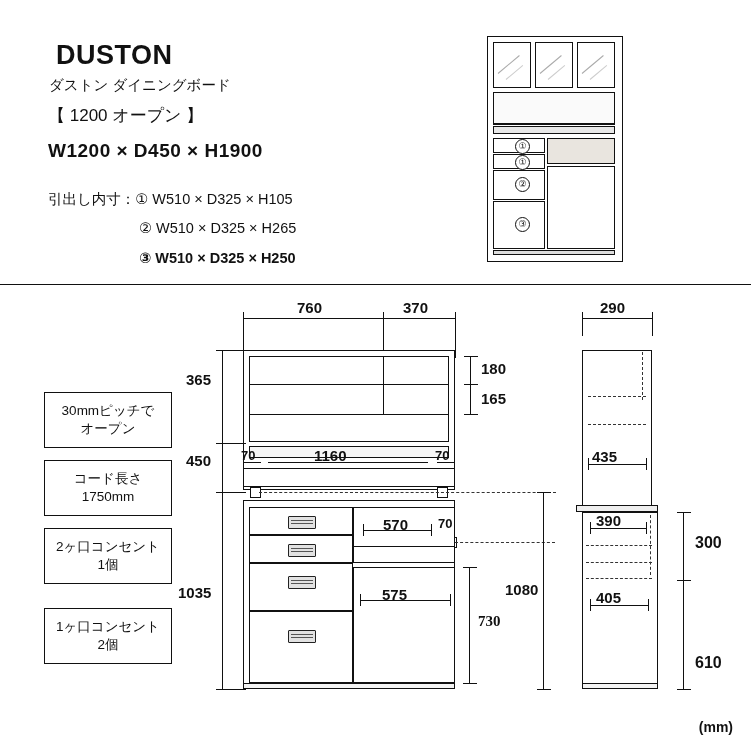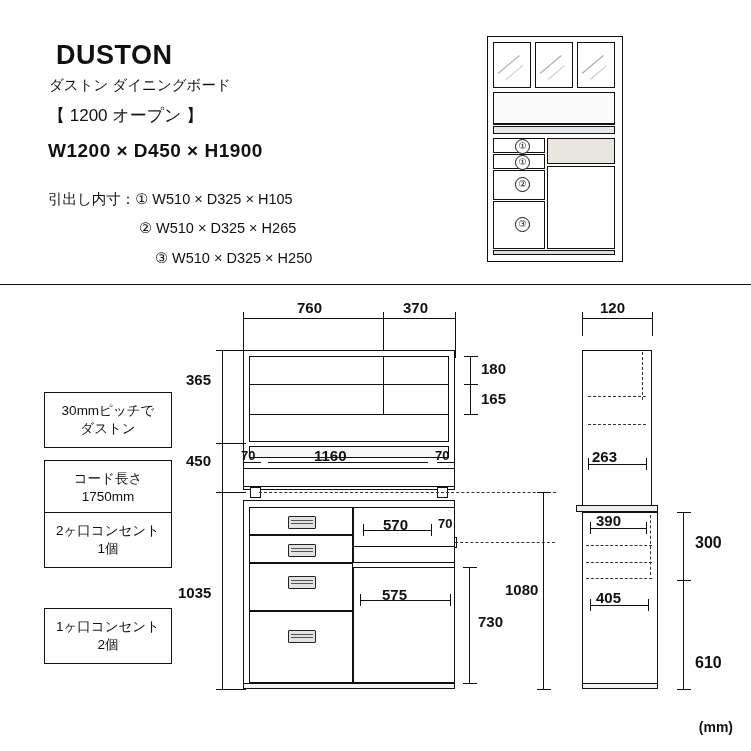--- a/index.html
+++ b/index.html
@@ -41,21 +41,21 @@
     font-size:13.5px;
     line-height:1.35;
     display:flex;
     flex-direction:column;
     align-items:center;
     justify-content:center;
     box-sizing:border-box;
   }
   #fbox0{left:44px;top:392px;width:128px;height:56px;}
   #fbox1{left:44px;top:460px;width:128px;height:56px;}
-  #fbox2{left:44px;top:512px;width:128px;height:56px;}
+  #fbox2{left:44px;top:528px;width:128px;height:56px;}
   #fbox3{left:44px;top:608px;width:128px;height:56px;}
 
   
   .mt{font-size:15px;font-weight:bold;color:#111;white-space:nowrap;}
   .mt.sm{font-size:13px;}
   .mt.big{font-size:16px;}
 
   
   .hl{height:1px;background:#111;}
   .vl{width:1px;background:#111;}
@@ -89,21 +89,21 @@
 
 <div class="abs" id="title">DUSTON</div>
 <div class="abs" id="subtitle">ダストン ダイニングボード</div>
 <div class="abs" id="variant">【 1200 オープン 】</div>
 <div class="abs" id="dimline">W1200 × D450 × H1900</div>
 
 <div class="abs" style="left:48px;top:190px;font-size:14.5px;">
   <span>引出し内寸：</span><span>① W510 × D325 × H105</span>
 </div>
 <div class="abs" style="left:139px;top:220px;font-size:14.5px;">② W510 × D325 × H265</div>
-<div class="abs" style="left:155px;top:250px;font-size:14.5px;">③ W510 × D325 × H250</div>
+<div class="abs" style="left:139px;top:250px;font-size:14.5px;font-weight:bold;">③ W510 × D325 × H250</div>
 
 <div class="abs" id="thumb">
 
   <div class="abs box" style="left:0;top:0;width:136px;height:226px;border:1px solid #111;"></div>
 
   <div class="abs box" style="left:6px;top:6px;width:38px;height:46px;">
     <div class="abs" style="left:4px;top:30px;width:28px;height:1px;background:#aaa;transform:rotate(-40deg);transform-origin:left;"></div>
     <div class="abs" style="left:12px;top:36px;width:22px;height:1px;background:#ccc;transform:rotate(-40deg);transform-origin:left;"></div>
   </div>
   <div class="abs box" style="left:48px;top:6px;width:38px;height:46px;">
@@ -133,21 +133,21 @@
   <div class="abs circnum" style="left:28px;top:103px;">①</div>
   <div class="abs circnum" style="left:28px;top:119px;">①</div>
   <div class="abs circnum" style="left:28px;top:141px;">②</div>
   <div class="abs circnum" style="left:28px;top:181px;">③</div>
 </div>
 
 <div class="abs" id="divider"></div>
 
 <div class="abs fbox" id="fbox0">
   <div>30mmピッチで</div>
-  <div>ダストン</div>
+  <div>オープン</div>
 </div>
 <div class="abs fbox" id="fbox1">
   <div>コード長さ</div>
   <div>1750mm</div>
 </div>
 <div class="abs fbox" id="fbox2">
   <div>2ヶ口コンセント</div>
   <div>1個</div>
 </div>
 <div class="abs fbox" id="fbox3">
@@ -243,44 +243,44 @@
   <div class="abs mt sm" style="left:438px;top:516px;">70</div>
 
   <div class="abs hl" style="left:360px;top:600px;width:90px;"></div>
   <div class="abs vl" style="left:360px;top:594px;height:12px;"></div>
   <div class="abs vl" style="left:450px;top:594px;height:12px;"></div>
   <div class="abs mt" style="left:382px;top:586px;">575</div>
 
   <div class="abs vl" style="left:469px;top:567px;height:116px;"></div>
   <div class="abs hl" style="left:463px;top:567px;width:14px;"></div>
   <div class="abs hl" style="left:463px;top:683px;width:14px;"></div>
-  <div class="abs mt" style="left:478px;top:613px;">730</div>
+  <div class="abs mt" style="left:478px;top:613px;font-family:Liberation Serif, serif;">730</div>
 
   <div class="abs vl" style="left:543px;top:492px;height:197px;"></div>
   <div class="abs hl" style="left:537px;top:492px;width:14px;"></div>
   <div class="abs hl" style="left:537px;top:689px;width:14px;"></div>
   <div class="abs mt" style="left:505px;top:581px;">1080</div>
 </div>
 
 <div class="abs" id="side-view" style="left:560px;top:0;width:191px;height:751px;">
 
   <div class="abs vl" style="left:22px;top:312px;height:24px;"></div>
   <div class="abs vl" style="left:92px;top:312px;height:24px;"></div>
   <div class="abs hl" style="left:22px;top:318px;width:70px;"></div>
-  <div class="abs mt" style="left:40px;top:299px;">120</div>
+  <div class="abs mt" style="left:40px;top:299px;">290</div>
 
   <div class="abs box" style="left:22px;top:350px;width:70px;height:160px;"></div>
   <div class="abs dash-h" style="left:28px;top:396px;width:58px;"></div>
   <div class="abs dash-h" style="left:28px;top:424px;width:58px;"></div>
   <div class="abs dash-v" style="left:82px;top:352px;height:48px;"></div>
 
   <div class="abs hl" style="left:28px;top:464px;width:58px;"></div>
   <div class="abs vl" style="left:28px;top:458px;height:12px;"></div>
   <div class="abs vl" style="left:86px;top:458px;height:12px;"></div>
-  <div class="abs mt" style="left:32px;top:448px;">263</div>
+  <div class="abs mt" style="left:32px;top:448px;">435</div>
 
   <div class="abs" style="left:16px;top:505px;width:82px;height:7px;border:1px solid #111;box-sizing:border-box;background:#eee;"></div>
 
   <div class="abs box" style="left:22px;top:512px;width:76px;height:177px;"></div>
   <div class="abs dash-h" style="left:26px;top:545px;width:66px;"></div>
   <div class="abs dash-h" style="left:26px;top:562px;width:66px;"></div>
   <div class="abs dash-h" style="left:26px;top:578px;width:66px;"></div>
   <div class="abs dash-v" style="left:90px;top:515px;height:60px;"></div>
 
   <div class="abs hl" style="left:30px;top:528px;width:56px;"></div>

